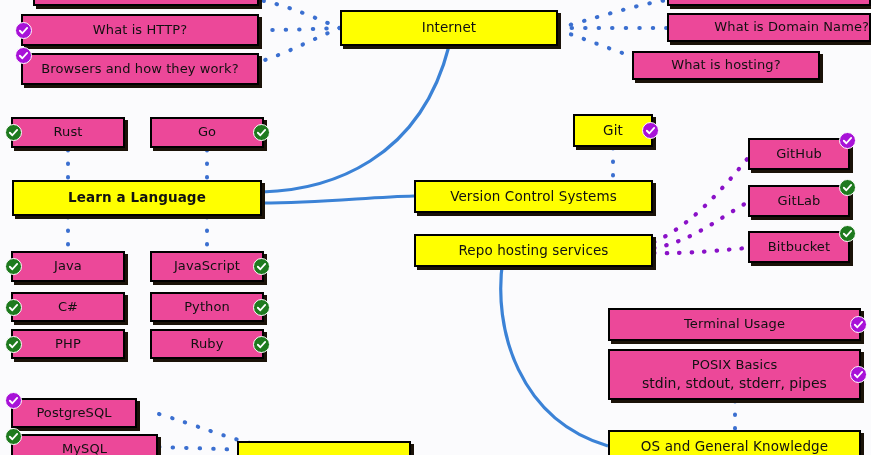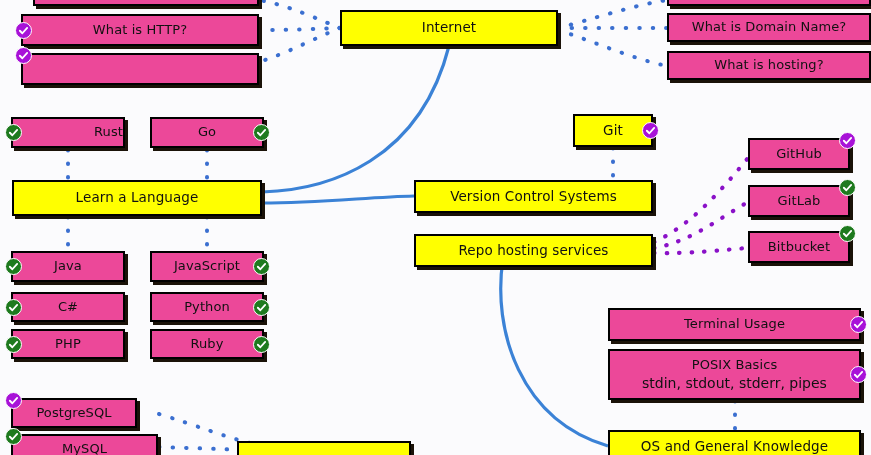--- a/index.html
+++ b/index.html
@@ -89,53 +89,54 @@
       <div class="node secondary" style="left: 33px; top: -16px; width: 226px; height: 22px;"></div>
       <div class="node secondary" style="left: 21px; top: 14px; width: 238px; height: 32px;">
         <div class="label">What is HTTP?</div>
         <span class="check purple left mid">
           <svg viewBox="0 0 24 24">
             <path d="M4 12.5 L9.5 18 L20 6.5" fill="none" stroke="#fff" stroke-width="4" stroke-linecap="round" stroke-linejoin="round"></path>
           </svg>
         </span>
       </div>
       <div class="node secondary" style="left: 21px; top: 53px; width: 238px; height: 32px;">
+        <div class="label">Browsers and how they work?</div>
         <span class="check purple left top">
           <svg viewBox="0 0 24 24">
             <path d="M4 12.5 L9.5 18 L20 6.5" fill="none" stroke="#fff" stroke-width="4" stroke-linecap="round" stroke-linejoin="round"></path>
           </svg>
         </span>
       </div>
       <div class="node primary" style="left: 340px; top: 10px; width: 218px; height: 36px;">
         <div class="label">Internet</div>
       </div>
       <div class="node secondary" style="left: 667px; top: -16px; width: 204px; height: 22px;"></div>
-      <div class="node secondary" style="left: 667px; top: 13px; width: 204px; height: 29px;">
+      <div class="node secondary" style="left: 667px; top: 13px; width: 204px; height: 29px; align-items: flex-end;">
         <div class="label">What is Domain Name?</div>
       </div>
-      <div class="node secondary" style="left: 667px; top: 51px; width: 204px; height: 29px;">
+      <div class="node secondary" style="left: 632px; top: 51px; width: 188px; height: 29px;">
         <div class="label">What is hosting?</div>
       </div>
-      <div class="node secondary" style="left: 11px; top: 117px; width: 114px; height: 31px; align-items: flex-end;">
+      <div class="node secondary" style="left: 11px; top: 117px; width: 114px; height: 31px;">
         <div class="label">Rust</div>
         <span class="check green left mid">
           <svg viewBox="0 0 24 24">
             <path d="M4 12.5 L9.5 18 L20 6.5" fill="none" stroke="#fff" stroke-width="4" stroke-linecap="round" stroke-linejoin="round"></path>
           </svg>
         </span>
       </div>
       <div class="node secondary" style="left: 150px; top: 117px; width: 114px; height: 31px;">
         <div class="label">Go</div>
         <span class="check green right mid">
           <svg viewBox="0 0 24 24">
             <path d="M4 12.5 L9.5 18 L20 6.5" fill="none" stroke="#fff" stroke-width="4" stroke-linecap="round" stroke-linejoin="round"></path>
           </svg>
         </span>
       </div>
-      <div class="node primary" style="left: 12px; top: 180px; width: 250px; height: 36px;">
+      <div class="node primary" style="left: 12px; top: 180px; width: 250px; height: 36px; font-weight: bold;">
         <div class="label">Learn a Language</div>
       </div>
       <div class="node secondary" style="left: 11px; top: 251px; width: 114px; height: 31px;">
         <div class="label">Java</div>
         <span class="check green left mid">
           <svg viewBox="0 0 24 24">
             <path d="M4 12.5 L9.5 18 L20 6.5" fill="none" stroke="#fff" stroke-width="4" stroke-linecap="round" stroke-linejoin="round"></path>
           </svg>
         </span>
       </div>

